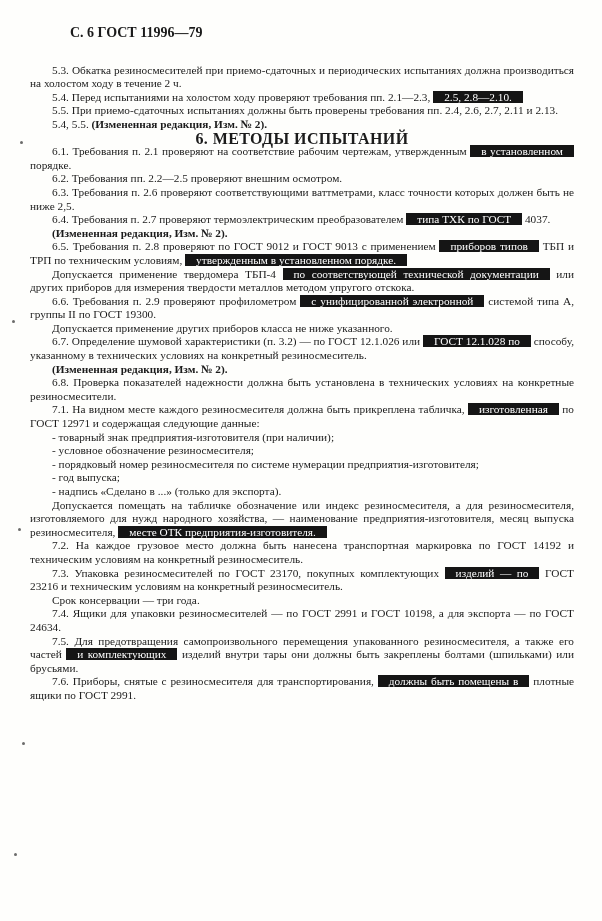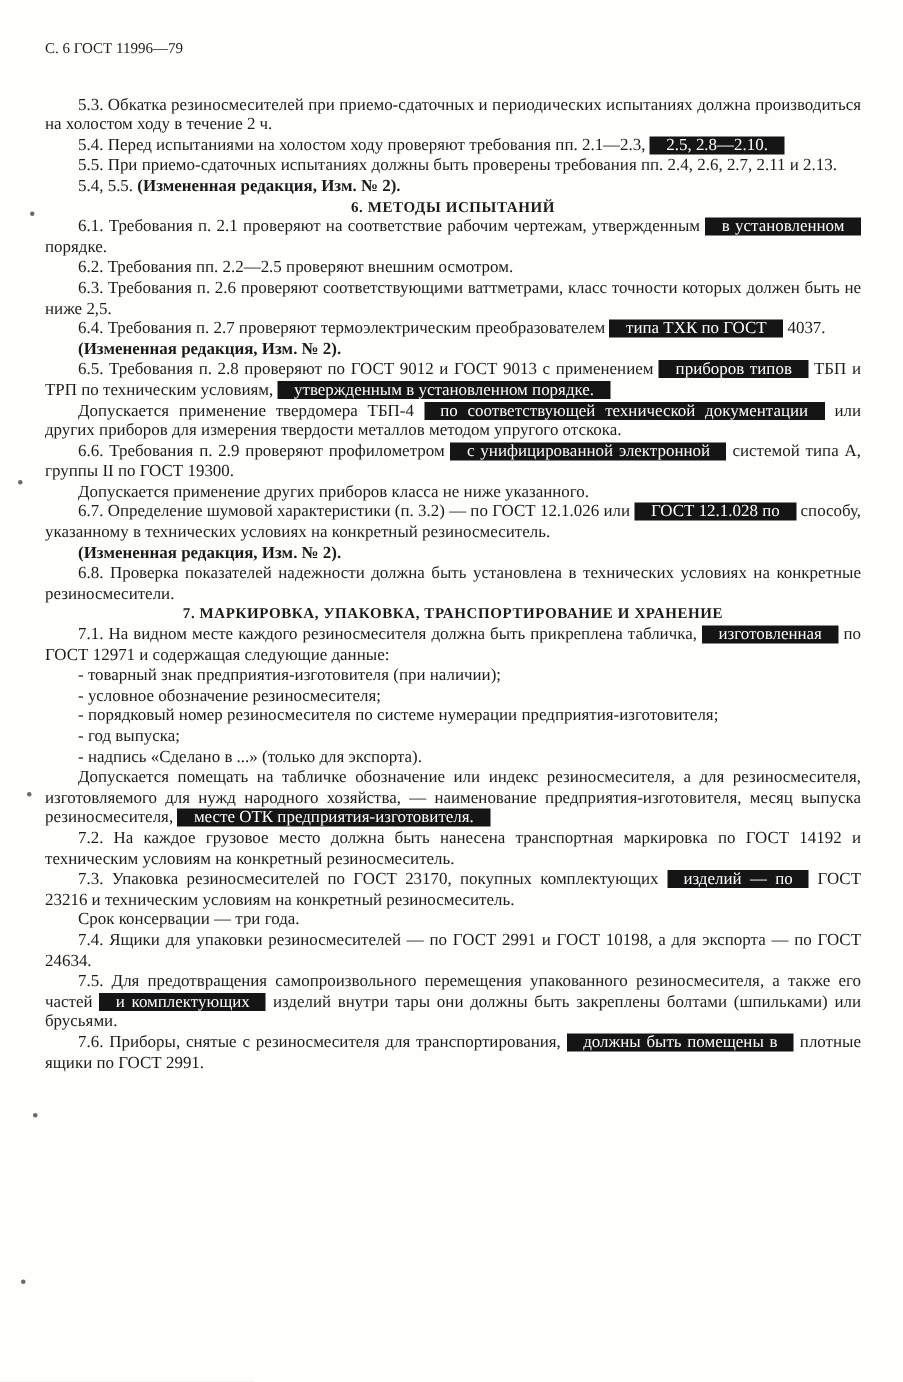--- a/index.html
+++ b/index.html
@@ -14,33 +14,34 @@
     margin: 0 auto;
     background: #fefefc;
     color: #1b1b1b;
     overflow: hidden;
     box-sizing: border-box;
     padding: 26px 28px 20px 30px;
     font-size: 11.3px;
     line-height: 13.6px;
   }
   .page-header {
-    font-weight: normal;
-    font-size: 10px;
+    font-weight: bold;
+    font-size: 14px;
     margin-bottom: 24px;
+    margin-left: 40px;
   }
   .doc-body p, .doc-body h2 { margin: 0; }
   .paragraph, .list-item, .note {
     text-indent: 22px;
     text-align: justify;
     font-family: Liberation Serif, serif;
   }
   .note { font-weight: bold; }
   .heading {
-    font-size: 10px;
+    font-size: 16px;
     font-weight: bold;
     text-align: center;
     text-indent: 0;
     letter-spacing: 0.4px;
     margin: 15px 0 11px 0;
   }
   .seg-normal { font-weight: inherit; }
   .seg-bold { font-weight: bold; }
   .seg-highlight {
     background: #151515;
@@ -72,21 +73,20 @@
       <p class="paragraph"><span class="seg-normal">6.3. Требования п. 2.6 проверяют соответствующими ваттметрами, класс точности которых должен быть не ниже 2,5.</span></p>
       <p class="paragraph"><span class="seg-normal">6.4. Требования п. 2.7 проверяют термоэлектрическим преобразователем </span><span class="seg-highlight">типа ТХК по ГОСТ</span><span class="seg-normal"> 4037.</span></p>
       <p class="note"><span class="seg-bold">(Измененная редакция, Изм. № 2).</span></p>
       <p class="paragraph"><span class="seg-normal">6.5. Требования п. 2.8 проверяют по ГОСТ 9012 и ГОСТ 9013 с применением </span><span class="seg-highlight">приборов типов</span><span class="seg-normal"> ТБП и ТРП по техническим условиям, </span><span class="seg-highlight">утвержденным в установленном порядке.</span></p>
       <p class="paragraph"><span class="seg-normal">Допускается применение твердомера ТБП-4 </span><span class="seg-highlight">по соответствующей технической документации</span><span class="seg-normal"> или других приборов для измерения твердости металлов методом упругого отскока.</span></p>
       <p class="paragraph"><span class="seg-normal">6.6. Требования п. 2.9 проверяют профилометром </span><span class="seg-highlight">с унифицированной электронной</span><span class="seg-normal"> системой типа А, группы II по ГОСТ 19300.</span></p>
       <p class="paragraph"><span class="seg-normal">Допускается применение других приборов класса не ниже указанного.</span></p>
       <p class="paragraph"><span class="seg-normal">6.7. Определение шумовой характеристики (п. 3.2) — по ГОСТ 12.1.026 или </span><span class="seg-highlight">ГОСТ 12.1.028 по</span><span class="seg-normal"> способу, указанному в технических условиях на конкретный резиносмеситель.</span></p>
       <p class="note"><span class="seg-bold">(Измененная редакция, Изм. № 2).</span></p>
       <p class="paragraph"><span class="seg-normal">6.8. Проверка показателей надежности должна быть установлена в технических условиях на конкретные резиносмесители.</span></p>
-      <h2 class="heading"><span class="seg-bold">7. МАРКИРОВКА, УПАКОВКА, ТРАНСПОРТИРОВАНИЕ И ХРАНЕНИЕ</span></h2>
       <p class="paragraph"><span class="seg-normal">7.1. На видном месте каждого резиносмесителя должна быть прикреплена табличка, </span><span class="seg-highlight">изготов­ленная</span><span class="seg-normal"> по ГОСТ 12971 и содержащая следующие данные:</span></p>
       <p class="list-item"><span class="seg-normal">- товарный знак предприятия-изготовителя (при наличии);</span></p>
       <p class="list-item"><span class="seg-normal">- условное обозначение резиносмесителя;</span></p>
       <p class="list-item"><span class="seg-normal">- порядковый номер резиносмесителя по системе нумерации предприятия-изготовителя;</span></p>
       <p class="list-item"><span class="seg-normal">- год выпуска;</span></p>
       <p class="list-item"><span class="seg-normal">- надпись «Сделано в ...» (только для экспорта).</span></p>
       <p class="paragraph"><span class="seg-normal">Допускается помещать на табличке обозначение или индекс резиносмесителя, а для резино­смесителя, изготовляемого для нужд народного хозяйства, — наименование предприятия-изготови­теля, месяц выпуска резиносмесителя, </span><span class="seg-highlight">месте ОТК предприятия-изготовителя.</span></p>
       <p class="paragraph"><span class="seg-normal">7.2. На каждое грузовое место должна быть нанесена транспортная маркировка по ГОСТ 14192 и техническим условиям на конкретный резиносмеситель.</span></p>
       <p class="paragraph"><span class="seg-normal">7.3. Упаковка резиносмесителей по ГОСТ 23170, покупных комплектующих </span><span class="seg-highlight">изделий — по</span><span class="seg-normal"> ГОСТ 23216 и техническим условиям на конкретный резиносмеситель.</span></p>
       <p class="paragraph"><span class="seg-normal">Срок консервации — три года.</span></p>

